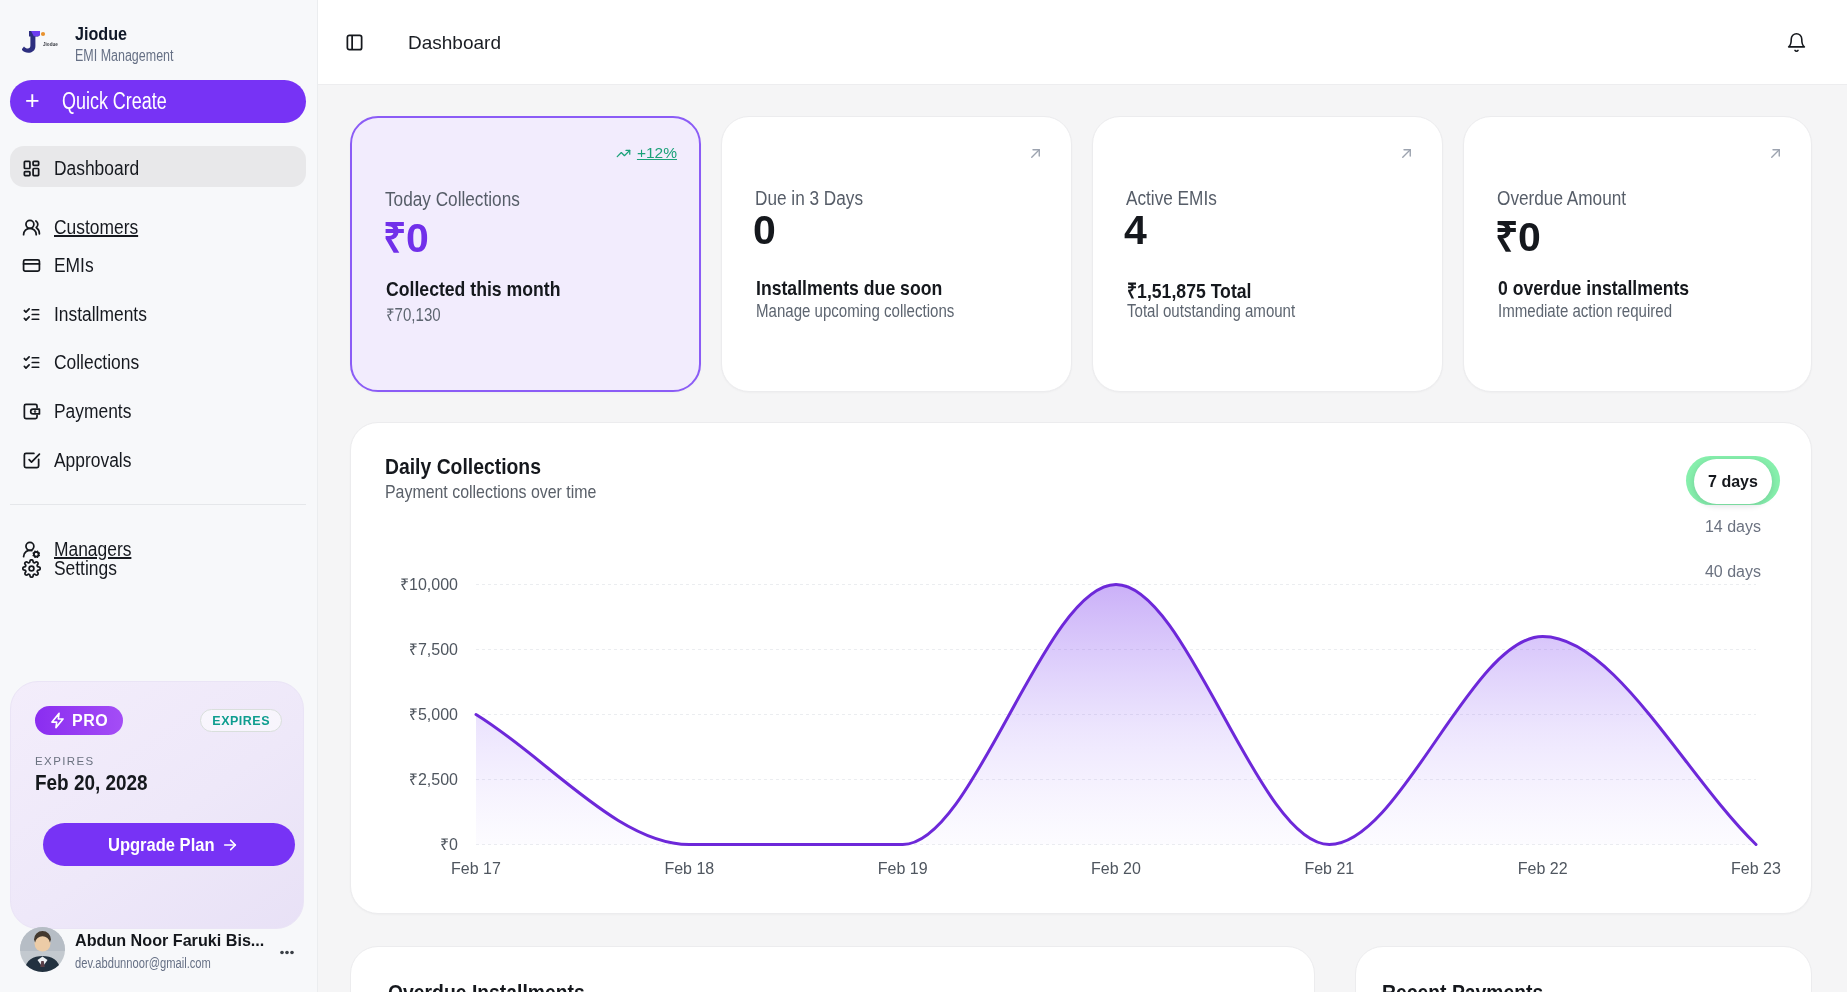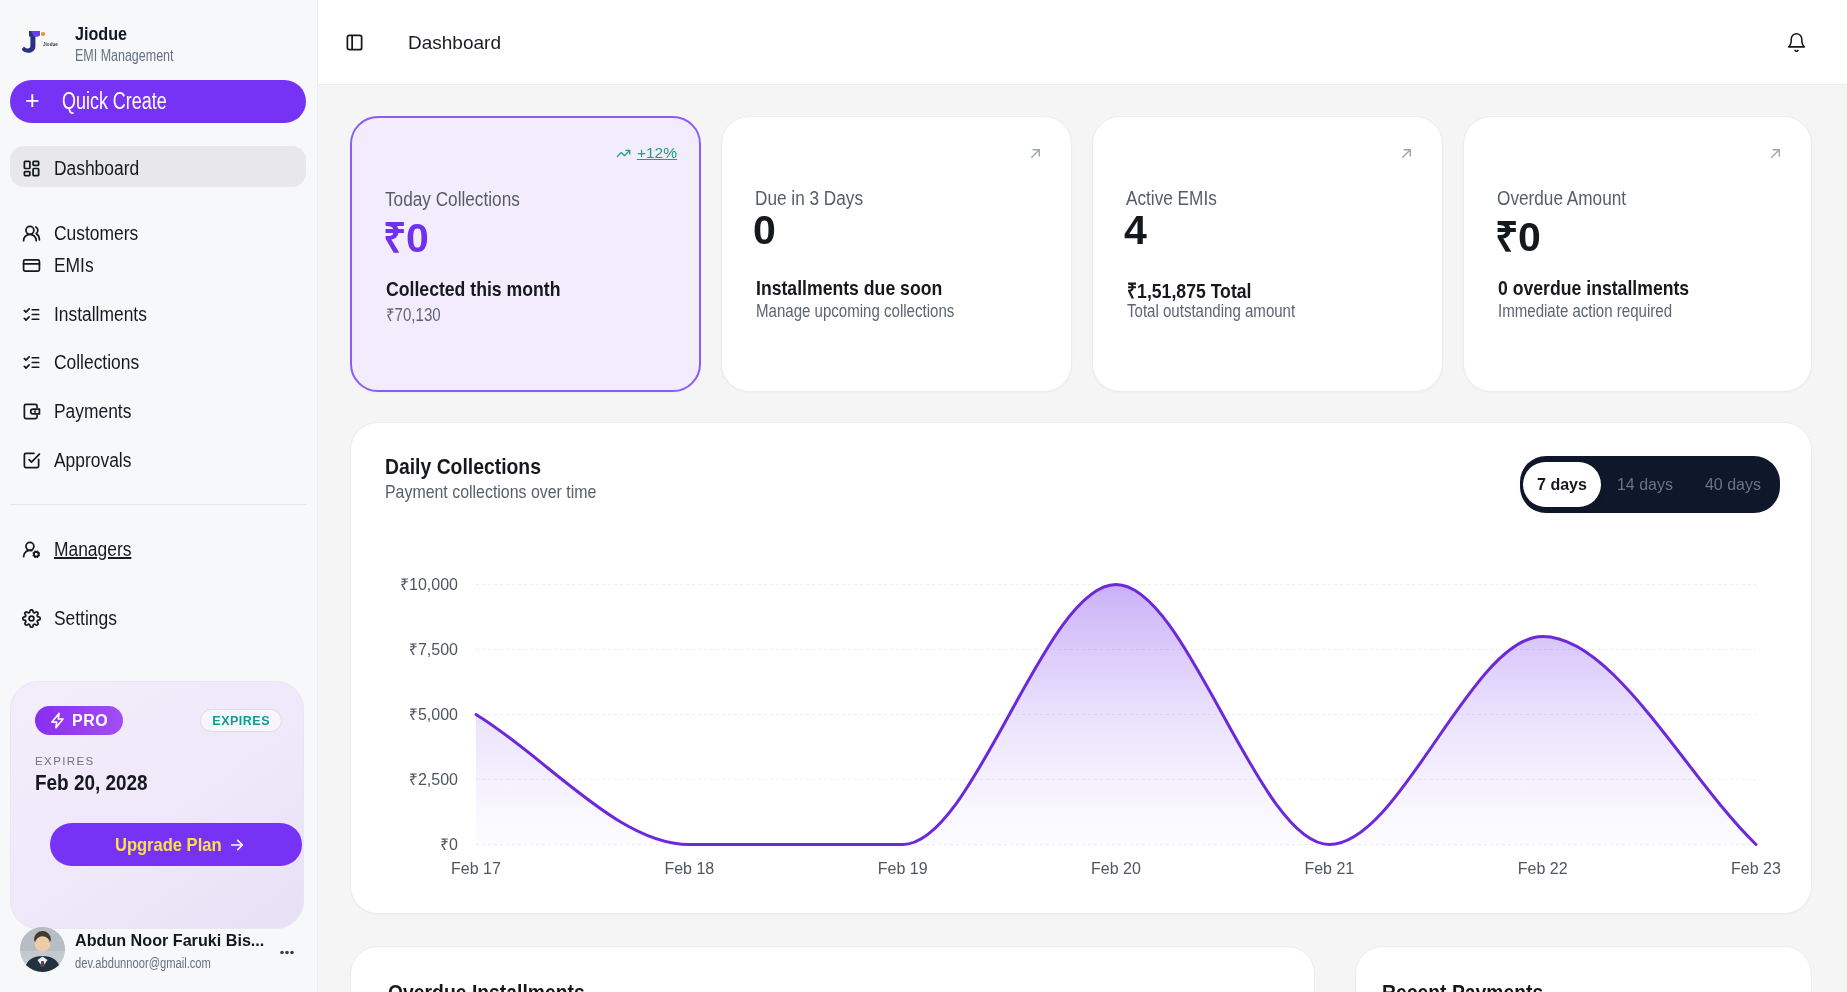--- a/index.html
+++ b/index.html
@@ -16,21 +16,21 @@
 .nav-item.active { background:#e8e8ea; }
 .nav-item svg { width:19px; height:19px; flex:0 0 19px; }
 .nav-item .t { display:inline-block; transform:scaleX(0.87); transform-origin:0 50%; }
 .nav-div { position:absolute; left:10px; width:296px; height:1px; background:#e5e7ea; top:504px; }
 
 .pro-card { position:absolute; left:10px; top:681px; width:294px; height:248px; border-radius:28px; background:linear-gradient(145deg,#f3edfb 0%, #eee8f9 55%, #e8e1f6 100%); border:1px solid #eae4f6; }
 .pro-badge { position:absolute; left:24px; top:24px; width:88px; height:29px; display:flex; align-items:center; gap:5px; background:linear-gradient(90deg,#8a2df0,#a44df6); color:#fff; border-radius:15px; padding:0 0 0 13px; font-size:16px; font-weight:700; letter-spacing:0.5px; }
 .active-badge { position:absolute; right:21px; top:27px; height:23px; display:flex; align-items:center; border:1px solid #d9dfdc; background:rgba(255,255,255,0.55); color:#0f9d8f; border-radius:13px; padding:0 11px; font-size:12.5px; font-weight:700; letter-spacing:0.5px; }
 .expires { position:absolute; left:24px; top:73px; font-size:11.5px; letter-spacing:1.4px; color:#6b7280; font-weight:500; }
 .exp-date { position:absolute; left:24px; top:88px; font-size:22px; font-weight:700; color:#15181d; transform:scaleX(0.86); transform-origin:0 0; white-space:nowrap; }
-.upg-btn { position:absolute; left:39px; top:141px; width:252px; height:43px; background:#7733f5; border-radius:22px; color:#fde047; display:flex; align-items:center; justify-content:center; font-size:19px; font-weight:700; }
+.upg-btn { position:absolute; left:32px; top:141px; width:252px; height:43px; background:#7733f5; border-radius:22px; color:#ffffff; display:flex; align-items:center; justify-content:center; font-size:19px; font-weight:700; }
 .upg-btn .tc { display:inline-block; transform:scaleX(0.87); transform-origin:50% 50%; }
 .avatar { position:absolute; left:20px; top:927px; width:45px; height:45px; border-radius:50%; overflow:hidden; }
 .user-name { position:absolute; left:75px; top:931px; font-size:17px; font-weight:700; color:#14171c; white-space:nowrap; transform:scaleX(0.95); transform-origin:0 0; }
 .user-mail { position:absolute; left:75px; top:954px; font-size:15.5px; color:#667085; transform:scaleX(0.72); transform-origin:0 0; white-space:nowrap; }
 
 .topbar { position:absolute; left:318px; top:0; width:1529px; height:85px; background:#fff; border-bottom:1px solid #ededef; }
 .tb-title { position:absolute; left:90px; top:32px; font-size:19px; color:#1a1d23; }
 .panelicon { position:absolute; left:27px; top:33px; }
 .bell { position:absolute; right:40px; top:32px; }
 .content { position:absolute; left:318px; top:85px; width:1529px; height:907px; background:#f5f5f6; }
@@ -41,21 +41,21 @@
 .trend { position:absolute; top:26px; right:22px; display:flex; align-items:center; gap:6px; color:#1ba179; font-size:15.5px;text-decoration:underline; }
 .c-label { position:absolute; left:33px; top:70px; font-size:20px; color:#565d68; transform:scaleX(0.86); transform-origin:0 0; }
 .c-num { position:absolute; left:31px; top:90px; font-size:41px; font-weight:700; color:#15181d; letter-spacing:-0.5px; }
 .c-num.purple { color:#7130ea; }
 .c-sub { position:absolute; left:34px; top:159px; font-size:21px; font-weight:700; color:#15181d; transform:scaleX(0.84); transform-origin:0 0; white-space:nowrap; }
 .c-note { position:absolute; left:34px; top:184px; font-size:17.5px; color:#5d6570; transform:scaleX(0.86); transform-origin:0 0; white-space:nowrap; }
 
 .chart-card { position:absolute; left:32px; top:337px; width:1462px; height:492px; background:#fff; border:1px solid #ececee; border-radius:28px; box-shadow:0 1px 2px rgba(16,24,40,0.03); }
 .ch-title { position:absolute; top:31px; left:34px; font-size:22.5px; font-weight:700; color:#15181d; transform:scaleX(0.86); transform-origin:0 0; white-space:nowrap; }
 .ch-sub { position:absolute; top:58px; left:34px; font-size:18.5px; color:#5a6069; transform:scaleX(0.86); transform-origin:0 0; white-space:nowrap; }
-.seg { position:absolute; top:33px; right:31px; height:57px; background:#0f172a; border-radius:26px; display:flex; align-items:center; padding:3px; }
+.seg { position:absolute; top:33px; right:31px; height:49px; background:#86efac; border-radius:26px; display:flex; align-items:center; padding:3px;flex-direction:column; }
 .seg div { font-size:16px; color:#6b7280; padding:0 16px; height:45px; line-height:45px; border-radius:23px; }
 .seg .on { padding:0 14px; }
 .seg .on { background:#fff; color:#15181d; font-weight:700; box-shadow:0 2px 6px rgba(16,24,40,0.14); }
 
 .b-card { position:absolute; top:861px; height:80px; background:#fff; border:1px solid #ececee; border-radius:28px; }
 .b-title { position:absolute; left:37px; top:33px; font-size:22.5px; font-weight:700; color:#15181d; transform:scaleX(0.86); transform-origin:0 0; white-space:nowrap; }
 </style>
 </head>
 <body>
 <div class="sidebar">
@@ -74,21 +74,21 @@
     </div>
   <div class="nav-item active" style="top:146px;">
       <svg viewBox="0 0 24 24" fill="none" stroke="#15181d" stroke-width="2.2" stroke-linecap="round" stroke-linejoin="round">
         <rect x="3" y="3" width="7" height="9" rx="1"></rect>
         <rect x="14" y="3" width="7" height="5" rx="1"></rect>
         <rect x="14" y="12" width="7" height="9" rx="1"></rect>
         <rect x="3" y="16" width="7" height="5" rx="1"></rect>
       </svg>
       <span class="t">Dashboard</span>
     </div>
-  <div class="nav-item" style="top:211px;">
+  <div class="nav-item" style="top:205px;text-decoration:underline;">
       <svg viewBox="0 0 24 24" fill="none" stroke="#15181d" stroke-width="2.2" stroke-linecap="round" stroke-linejoin="round">
         <path d="M18 21a8 8 0 0 0-16 0"></path>
         <circle cx="10" cy="8" r="5"></circle>
         <path d="M22 20c0-3.37-2-6.5-4-8a5 5 0 0 0-.45-8.3"></path>
       </svg>
       <span class="t">Customers</span>
     </div>
   <div class="nav-item" style="top:243.2px;">
       <svg viewBox="0 0 24 24" fill="none" stroke="#15181d" stroke-width="2.2" stroke-linecap="round" stroke-linejoin="round">
         <rect x="2" y="5" width="20" height="14" rx="2"></rect>
@@ -134,21 +134,21 @@
   <div class="nav-div"></div>
   <div class="nav-item" style="top:526.5px;text-decoration:underline;">
       <svg viewBox="0 0 24 24" fill="none" stroke="#15181d" stroke-width="2.2" stroke-linecap="round" stroke-linejoin="round">
         <path d="M2 21a8 8 0 0 1 10.43-7.62"></path>
         <circle cx="10" cy="8" r="5"></circle>
         <circle cx="18" cy="18" r="3"></circle>
         <path d="M19.5 14.3l-.4.9M16.9 20.8l-.4.9M21.7 19.5l-.9-.4M15.2 16.9l-.9-.4M21.7 16.5l-.9.4M15.2 19.1l-.9.4M19.5 21.7l-.4-.9M16.9 15.2l-.4-.9"></path>
       </svg>
       <span class="t">Managers</span>
     </div>
-  <div class="nav-item" style="top:596px;">
+  <div class="nav-item" style="top:546px;">
       <svg viewBox="0 0 24 24" fill="none" stroke="#15181d" stroke-width="2.2" stroke-linecap="round" stroke-linejoin="round">
         <circle cx="12" cy="12" r="3"></circle>
         <path d="M19.4 15a1.65 1.65 0 0 0 .33 1.82l.06.06a2 2 0 1 1-2.83 2.83l-.06-.06a1.65 1.65 0 0 0-1.82-.33 1.65 1.65 0 0 0-1 1.51V21a2 2 0 1 1-4 0v-.09A1.65 1.65 0 0 0 9 19.4a1.65 1.65 0 0 0-1.82.33l-.06.06a2 2 0 1 1-2.83-2.83l.06-.06a1.65 1.65 0 0 0 .33-1.82 1.65 1.65 0 0 0-1.51-1H3a2 2 0 1 1 0-4h.09A1.65 1.65 0 0 0 4.6 9a1.65 1.65 0 0 0-.33-1.82l-.06-.06a2 2 0 1 1 2.83-2.83l.06.06a1.65 1.65 0 0 0 1.82.33H9a1.65 1.65 0 0 0 1-1.51V3a2 2 0 1 1 4 0v.09a1.65 1.65 0 0 0 1 1.51 1.65 1.65 0 0 0 1.82-.33l.06-.06a2 2 0 1 1 2.83 2.83l-.06.06a1.65 1.65 0 0 0-.33 1.82V9a1.65 1.65 0 0 0 1.51 1H21a2 2 0 1 1 0 4h-.09a1.65 1.65 0 0 0-1.51 1z"></path>
       </svg>
       <span class="t">Settings</span>
     </div>
   <div class="pro-card">
     <div class="pro-badge"><svg width="19" height="19" viewBox="0 0 24 24" fill="none" stroke="#fff" stroke-width="2" stroke-linejoin="round">
           <path d="M14 3L5 14h6l-1 7 9-11h-6z"></path>
         </svg>PRO</div>

